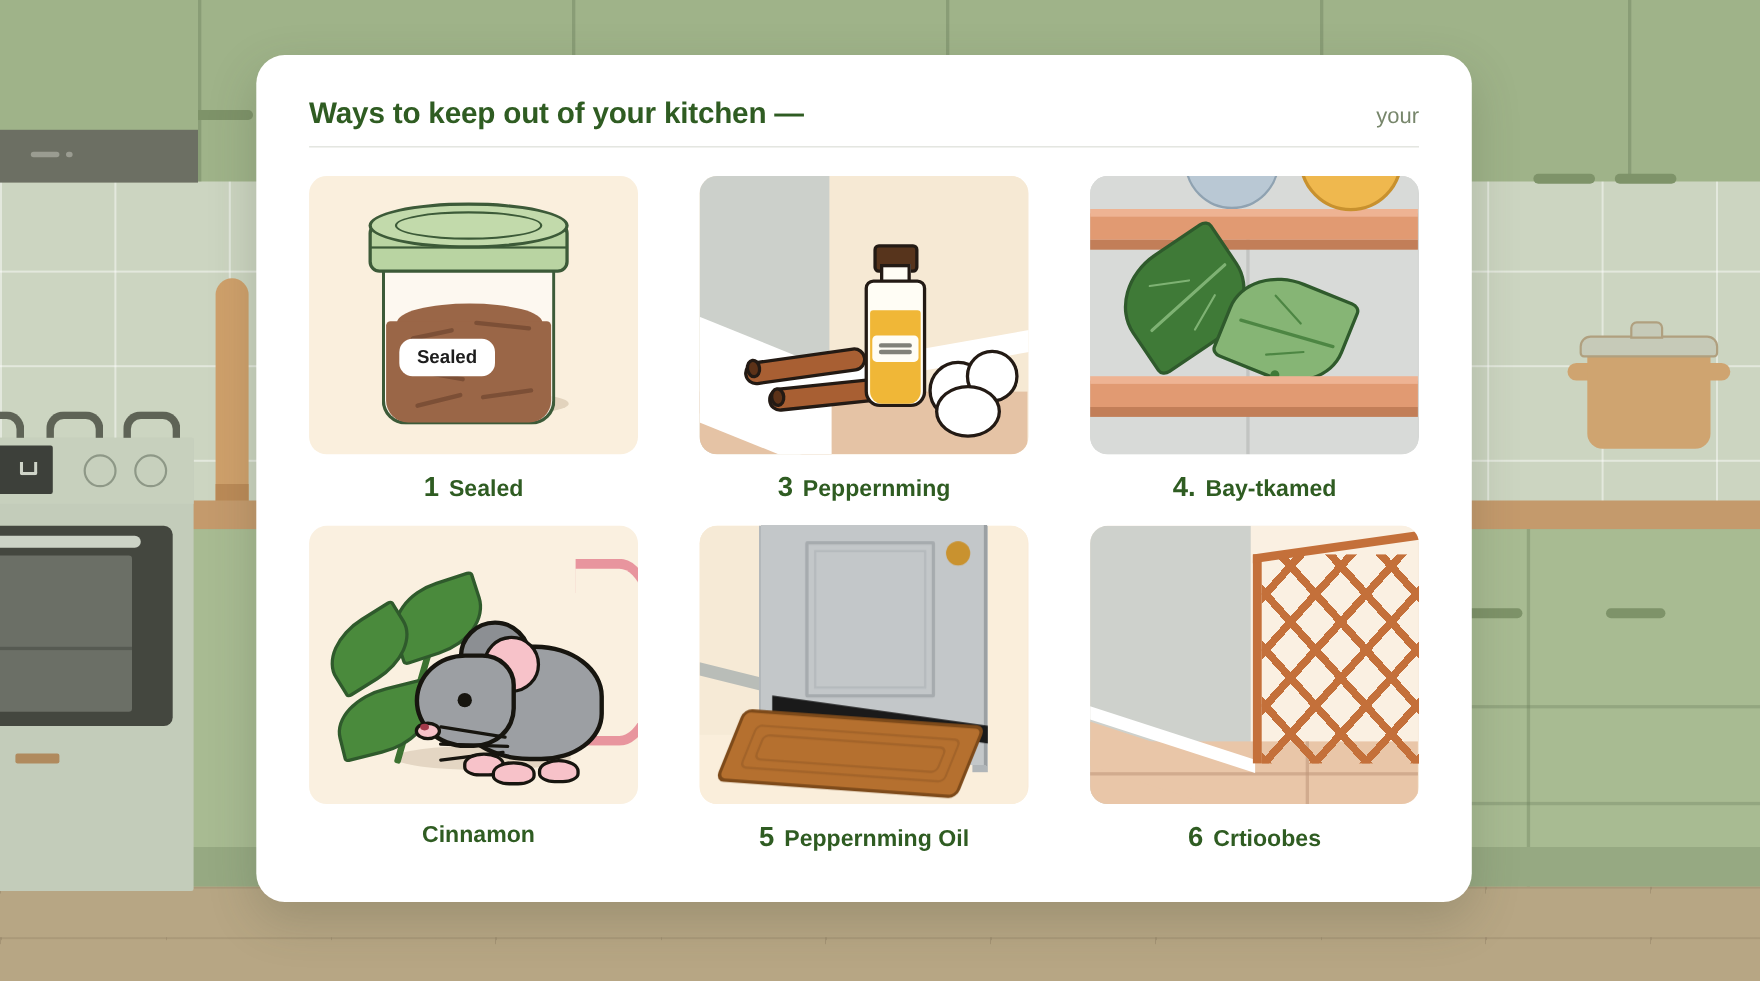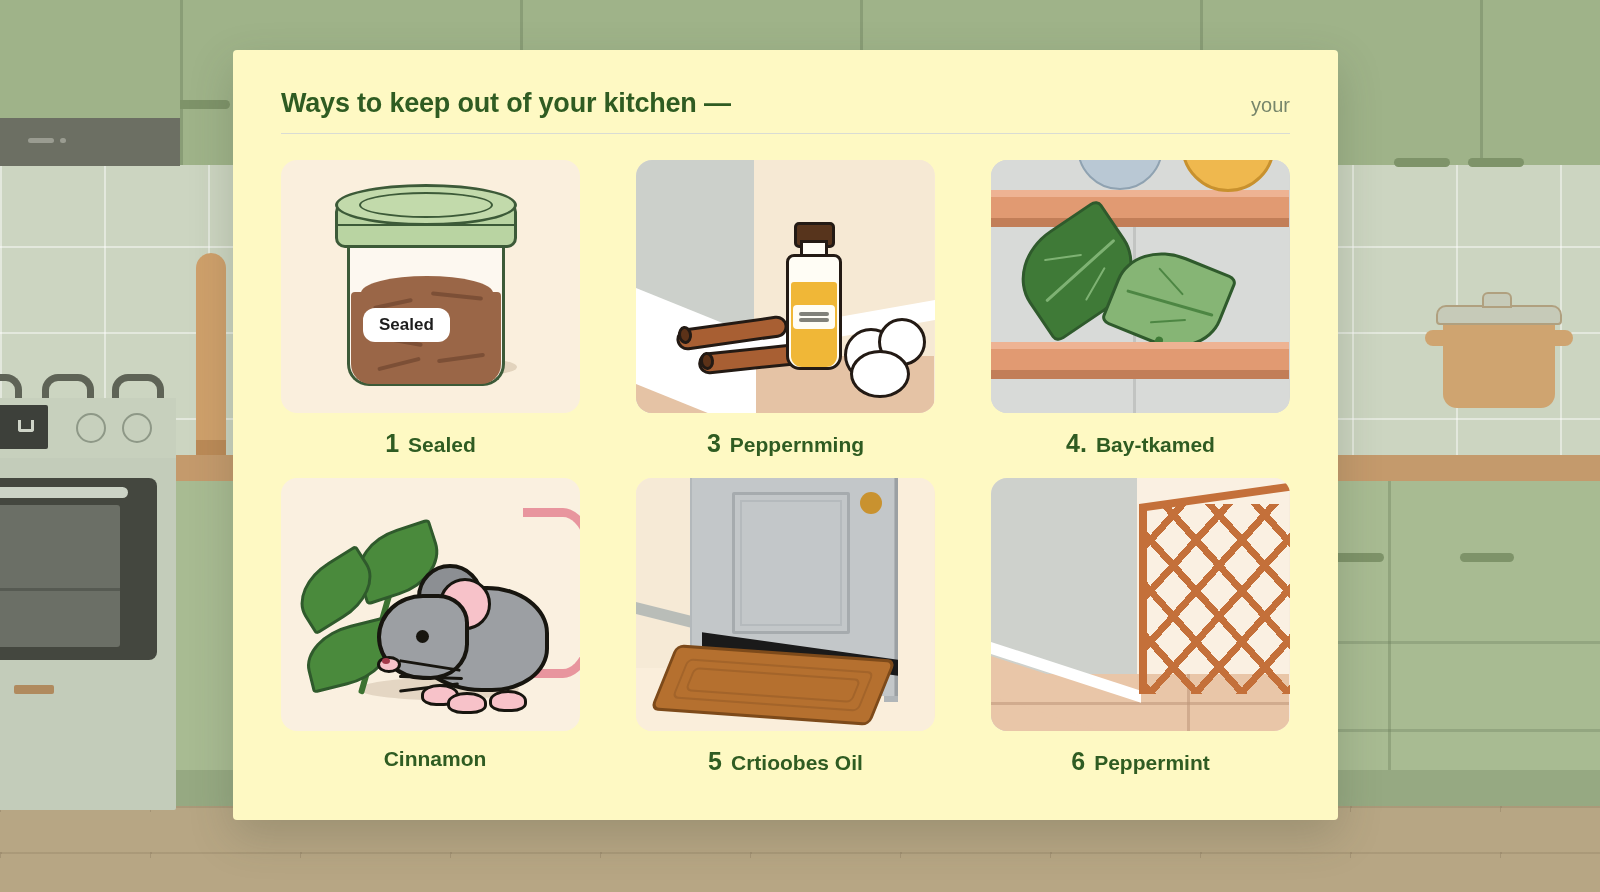--- a/index.html
+++ b/index.html
@@ -157,22 +157,22 @@
   .pot-handle-r {
     position: absolute; left: 1551px; top: 330px; width: 22px; height: 16px;
     background: #cfa470; border-radius: 0 8px 8px 0;
   }
 
   
   .card {
     position: absolute;
     left: 233px; top: 50px;
     width: 1105px; height: 770px;
-    background: #fef9c3;
-    border-radius: 4px;
+    background: #ffffff;
+    border-radius: 26px;
     box-shadow: 0 16px 44px rgba(60,70,50,.22);
     padding: 38px 48px 30px 48px;
   }
   .card-head {
     display: flex; align-items: baseline; justify-content: space-between;
     padding-bottom: 14px;
     border-bottom: 1.5px solid #d9dcd4;
   }
   .card-title {
     font-size: 27px; font-weight: bold; color: #2f5c22;
@@ -609,37 +609,37 @@
           <div class="door-panel2"></div>
           <div class="door-knob"></div>
           <div class="door-shadow"></div>
           <div class="mat">
             <div class="mat-line" style="left:14px; top:10px; right:14px; bottom:10px"></div>
             <div class="mat-line" style="left:24px; top:18px; right:24px; bottom:18px"></div>
           </div>
         </div>
         <div class="caption">
           <span class="cap-num">5</span>
-          <span class="cap-text">Crtioobes Oil</span>
+          <span class="cap-text">Peppernming Oil</span>
         </div>
       </div>
 
       <div class="cell">
         <div class="thumb t6">
           <div class="t6-wall-r"></div>
           <div class="t6-wall-l"></div>
           <div class="t6-floor"></div>
           <div class="t6-floor-skew"></div>
           <div class="t6-grout" style="left:0;top:224px;width:298px;height:3px"></div>
           <div class="t6-grout" style="left:196px;top:196px;width:3px;height:58px"></div>
           <div class="t6-base"></div>
           <div class="mesh"></div>
           <div class="mesh-top"></div>
         </div>
         <div class="caption">
           <span class="cap-num">6</span>
-          <span class="cap-text">Peppermint</span>
+          <span class="cap-text">Crtioobes</span>
         </div>
       </div>
 
     </div>
   </div>
 </div>
 
 </body></html>

